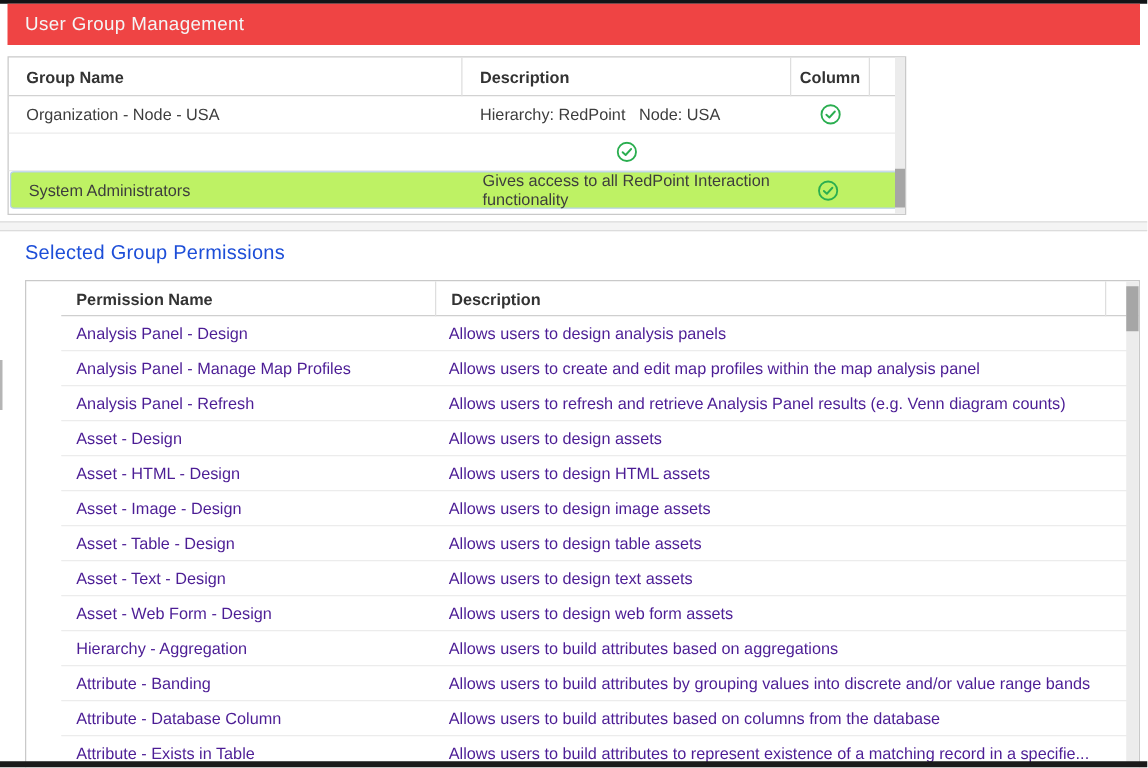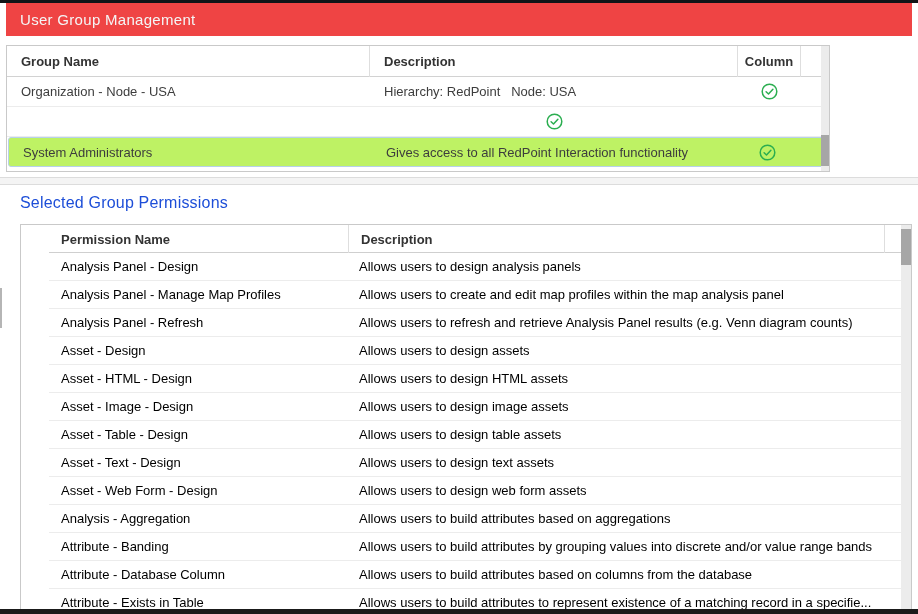--- a/index.html
+++ b/index.html
@@ -10,21 +10,21 @@
     color:#3d3d3d;
   }
   .top-line { position:absolute; top:0; left:0; width:918px; height:3px; background:#111417; }
   .titlebar {
     position:absolute; top:3px; left:6px; right:6px; height:33px;
     background:#ef4444; color:#f4f6f6; font-size:15px; letter-spacing:.3px;
     display:flex; align-items:center; padding-left:14px; font-weight:500;
   }
   
   .groups-table {
-    position:absolute; top:45px; left:6px; width:824px; height:127px;
+    position:absolute; top:45px; left:6px; width:719px; height:127px;
     background:#fff; border:1px solid #c9c9c9;
   }
   .g-grid { display:grid; grid-template-columns:363px 1fr 63px 28px; align-items:center; }
   .g-header { height:31px; border-bottom:1px solid #d2d2d2; }
   .g-header .hcell { font-size:13px; font-weight:700; color:#333; height:31px; display:flex; align-items:center; padding-left:14px; border-right:1px solid #dedede; }
   .g-header .hcell.center { justify-content:center; padding-left:0; }
   .g-header .hcell.spacer { border-right:none; }
   .g-row { height:30px; border-bottom:1px solid #ececec; font-size:13px; color:#3d3d3d; }
   .g-row .cell { padding-left:14px; white-space:pre-wrap; overflow:hidden; }
   .g-row .cell.center { display:flex; justify-content:center; padding-left:0; }
@@ -47,21 +47,21 @@
     font-size:16px; color:#1d4ed8; font-weight:500; letter-spacing:.2px;
   }
   .perm-table {
     position:absolute; top:224px; left:20px; width:892px; height:390px;
     background:#fff; border:1px solid #c9c9c9; border-bottom:none; overflow:hidden;padding-left:28px;
   }
   .p-grid { display:grid; grid-template-columns:300px 1fr 26px; align-items:center; }
   .p-header { height:28px; border-bottom:1px solid #cfcfcf; }
   .p-header .hcell { font-size:13px; font-weight:700; color:#333; height:28px; display:flex; align-items:center; padding-left:12px; border-right:1px solid #dedede; }
   .p-header .hcell.spacer { border-right:none; }
-  .p-row { height:28px; border-bottom:1px solid #ececec; font-size:13px; color:#000000; }
+  .p-row { height:28px; border-bottom:1px solid #ececec; font-size:13px; color:#4c1d95; }
   .p-row .cell { padding-left:12px; white-space:nowrap; overflow:hidden; }
   .p-row .cell.desc { padding-left:10px; }
   .p-thumb { top:4px; height:36px; }
   .perm-scroll { width:10px; }
   .perm-scroll .thumb { width:10px; }
   .bottom-bar { position:absolute; bottom:0; left:0; width:918px; height:5px; background:#1a1a1a; }
   .check-icon svg { display:block; }
 </style>
 </head>
 <body>
@@ -171,21 +171,21 @@
     <div class="cell">Asset - Text - Design</div>
     <div class="cell desc">Allows users to design text assets</div>
     <div class="cell"></div>
   </div>
   <div class="p-grid p-row">
     <div class="cell">Asset - Web Form - Design</div>
     <div class="cell desc">Allows users to design web form assets</div>
     <div class="cell"></div>
   </div>
   <div class="p-grid p-row">
-    <div class="cell">Analysis - Aggregation</div>
+    <div class="cell">Hierarchy - Aggregation</div>
     <div class="cell desc">Allows users to build attributes based on aggregations</div>
     <div class="cell"></div>
   </div>
   <div class="p-grid p-row">
     <div class="cell">Attribute - Banding</div>
     <div class="cell desc">Allows users to build attributes by grouping values into discrete and/or value range bands</div>
     <div class="cell"></div>
   </div>
   <div class="p-grid p-row">
     <div class="cell">Attribute - Database Column</div>

